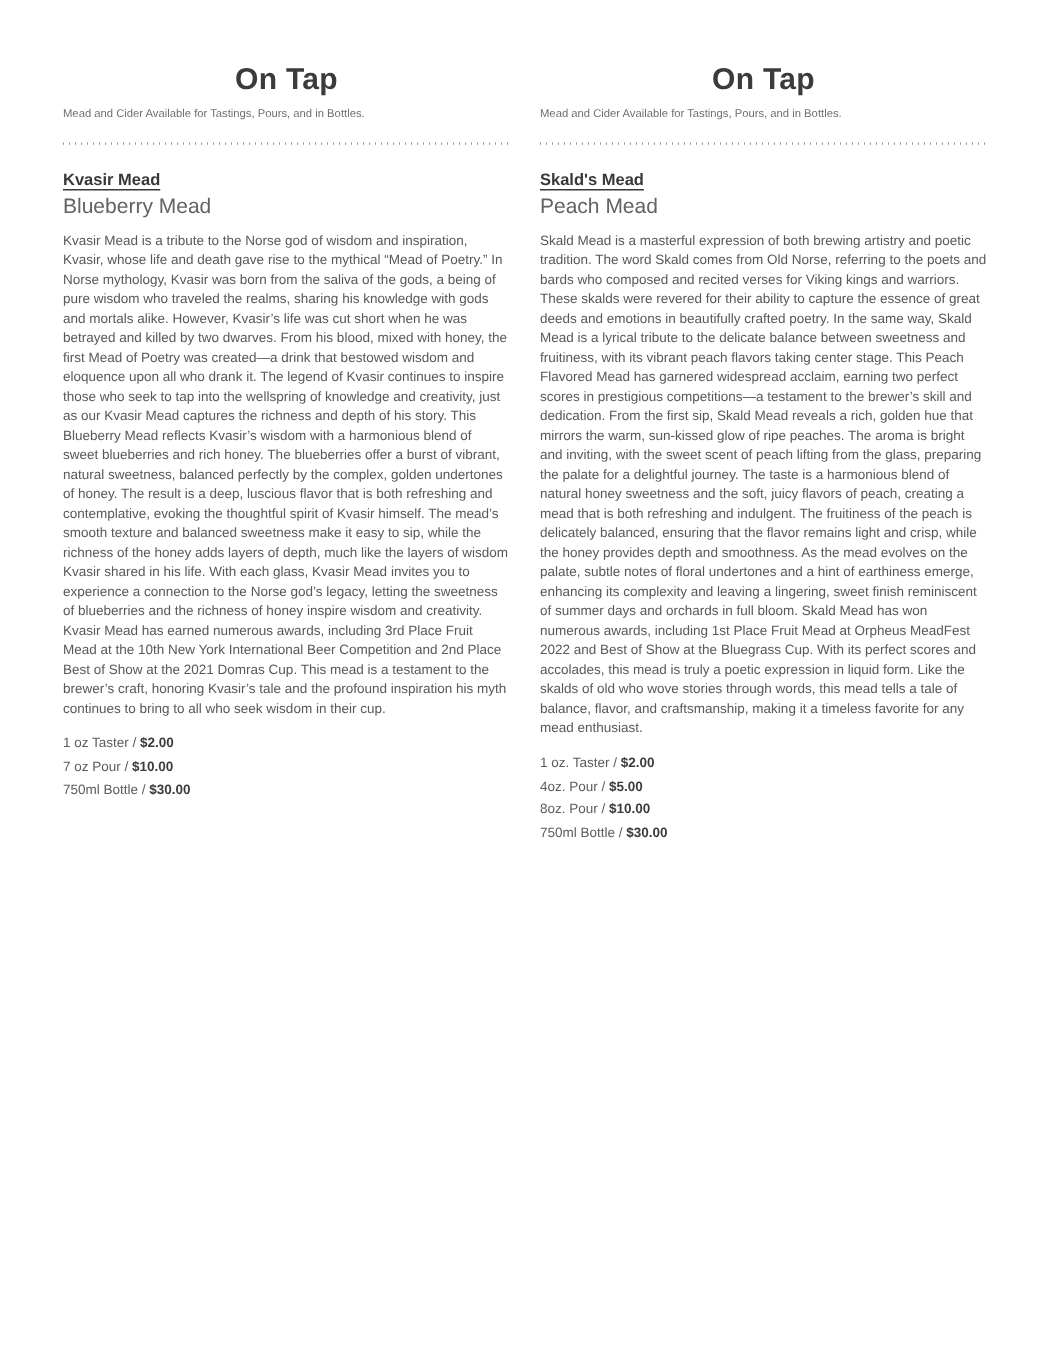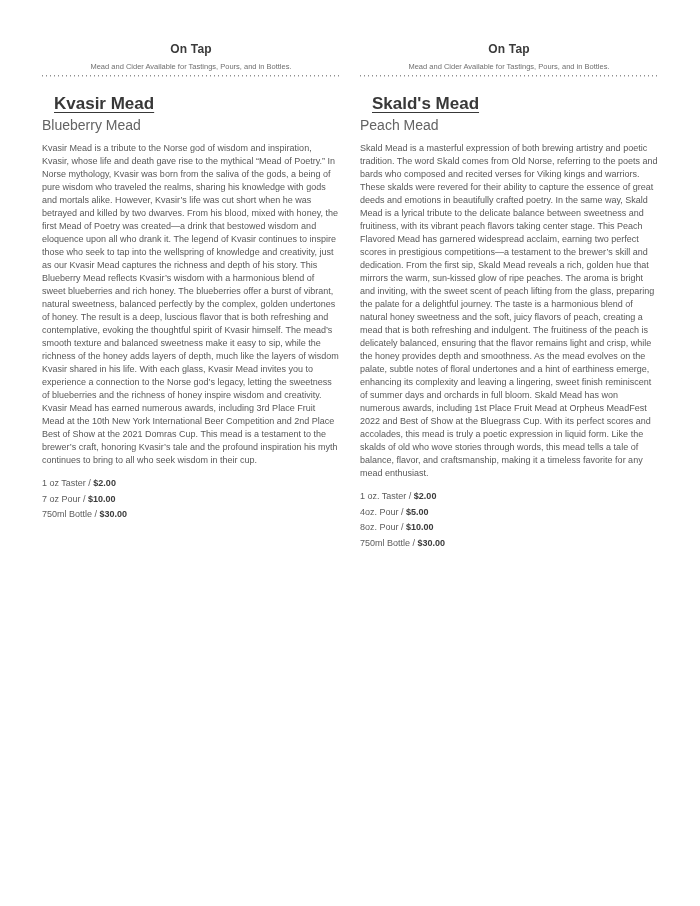--- a/index.html
+++ b/index.html
@@ -23,48 +23,48 @@
     right: 42px;
     display: flex;
     gap: 20px;
   }
   .column {
     flex: 1 1 0;
     min-width: 0;
   }
   .col-title {
     text-align: center;
-    font-size: 12px;
+    font-size: 20px;
     font-weight: bold;
     color: #3b3b3b;
     letter-spacing: 0.2px;
     margin: 0 0 6px 0;
   }
   .col-tagline {
-    text-align: center;
+    text-align: left;
     font-size: 7.5px;
     color: #6f6f6f;
-    margin: 0 0 4px 0;
+    margin: 0 0 15px 0;
   }
   .dotted-sep {
     height: 2px;
     background-image: repeating-linear-gradient(to right, #8f8f8f 0 1px, transparent 1px 4px);
     background-position: left center;
     background-size: 100% 1.5px;
     background-repeat: no-repeat;
     margin: 0 0 17px 0;
   }
   .product-name {
-    font-size: 17px;
+    font-size: 11px;
     font-weight: bold;
     color: #383838;
     text-decoration: underline;
     text-underline-offset: 3px;
     text-decoration-thickness: 1px;
-    margin: 0 0 3px 12px;
+    margin: 0 0 3px 0;
   }
   .product-style {
     font-size: 14px;
     color: #636363;
     margin: 0 0 9px 0;
   }
   .product-desc {
     font-size: 9px;
     line-height: 13px;
     color: #585858;

